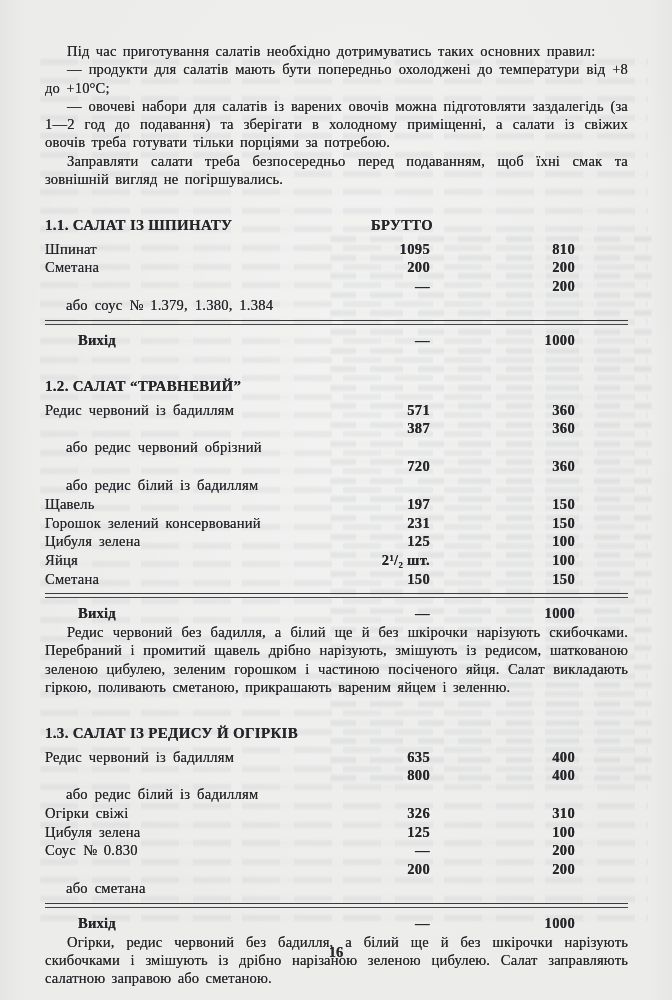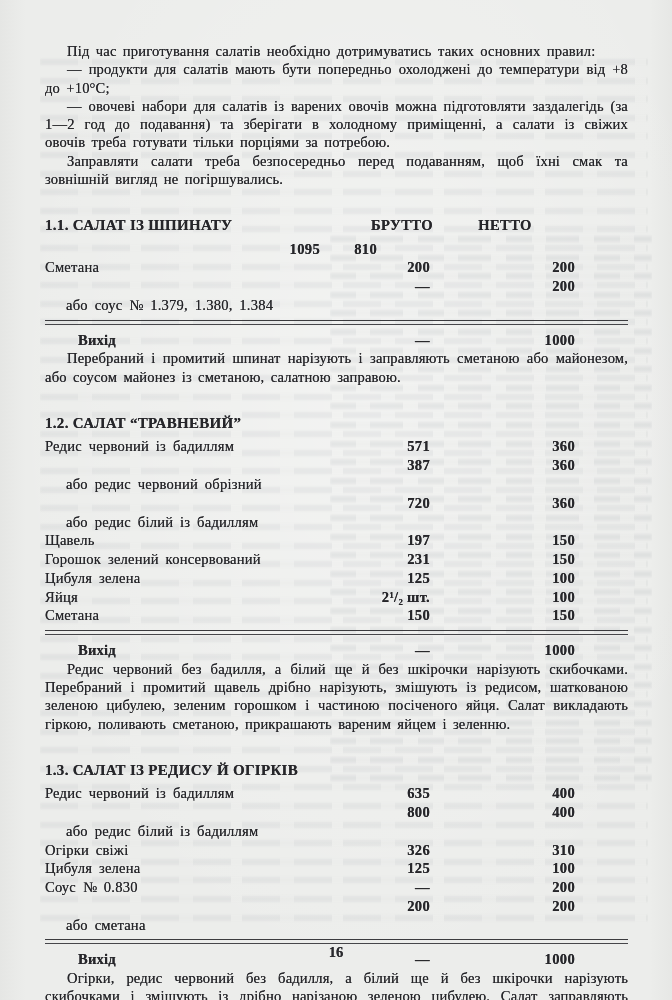--- a/index.html
+++ b/index.html
@@ -120,43 +120,42 @@
 
     <p class="body">Під час приготування салатів необхідно дотримуватись таких основних правил:</p>
     <p class="body">— продукти для салатів мають бути попередньо охолоджені до температури від +8 до +10°С;</p>
     <p class="body">— овочеві набори для салатів із варених овочів можна підготовляти заздалегідь (за 1—2 год до подавання) та зберігати в холодному приміщенні, а салати із свіжих овочів треба готувати тільки порціями за потребою.</p>
     <p class="body">Заправляти салати треба безпосередньо перед подаванням, щоб їхні смак та зовнішній вигляд не погіршувались.</p>
 
     <div class="section">
       <div class="thead">
         <span class="sec-title">1.1. САЛАТ ІЗ ШПИНАТУ</span>
         <span class="th th-brutto">БРУТТО</span>
-        <span class="th th-netto">НЕТТО</span>
-      </div>
-      <div class="trow">
+      </div>
+      <div class="trow">
+        <span class="name">Шпинат</span>
         <span class="num brutto">1095</span>
         <span class="num netto">810</span>
       </div>
       <div class="trow">
         <span class="name">Сметана</span>
         <span class="num brutto">200</span>
         <span class="num netto">200</span>
       </div>
       <div class="trow">
         <span class="name indent">або соус № 1.379, 1.380, 1.384</span>
         <span class="num brutto">—</span>
         <span class="num netto">200</span>
       </div>
       <div class="rule"></div>
       <div class="trow total">
         <span class="name">Вихід</span>
         <span class="num brutto">—</span>
         <span class="num netto">1000</span>
       </div>
-      <p class="body desc">Перебраний і промитий шпинат нарізують і заправляють сметаною або майонезом, або соусом майонез із сметаною, салатною заправою.</p>
     </div>
 
     <div class="section">
       <div class="thead">
         <span class="sec-title">1.2. САЛАТ “ТРАВНЕВИЙ”</span>
         <span></span>
           <span></span>
       </div>
       <div class="trow">
         <span class="name">Редис червоний із бадиллям</span>

